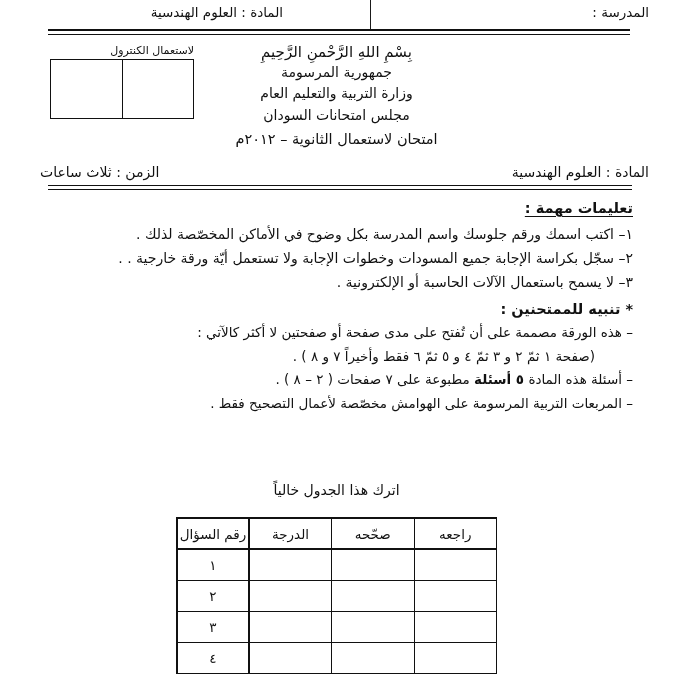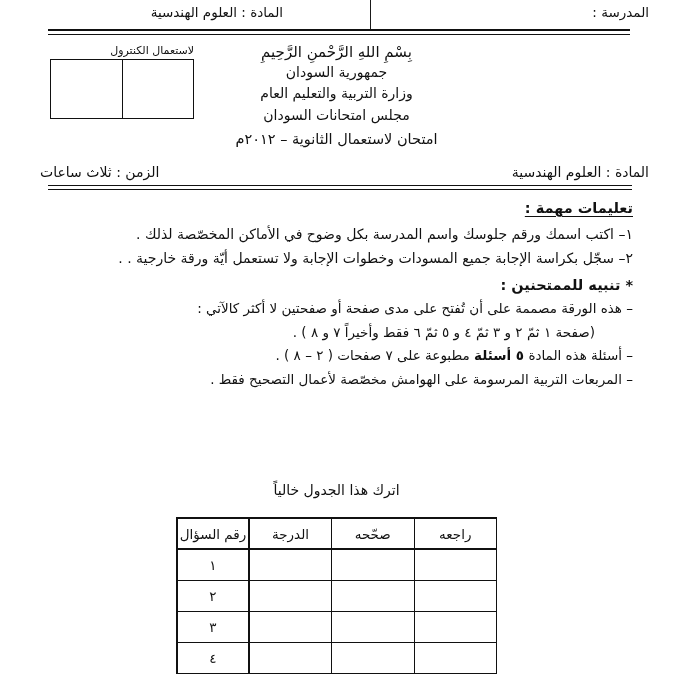--- a/index.html
+++ b/index.html
@@ -272,21 +272,21 @@
     <div class="vdivider-top"></div>
   </div>
 
   <div class="rule-double-top">
     <div class="r1"></div>
     <div class="r2"></div>
   </div>
 
   <div class="masthead">
     <div class="basmala">بِسْمِ اللهِ الرَّحْمنِ الرَّحِيمِ</div>
-    <div class="m-line">جمهورية السودان</div>
+    <div class="m-line">جمهورية المرسومة</div>
     <div class="m-line">وزارة التربية والتعليم العام</div>
     <div class="m-line">مجلس امتحانات السودان</div>
     <div class="m-line exam">امتحان لاستعمال الثانوية – ٢٠١٢م</div>
   </div>
 
   <div class="control-wrap">
     <div class="control-label">لاستعمال الكنترول</div>
     <div class="control-box">
       <div class="control-cell first"></div>
       <div class="control-cell"></div>
@@ -302,20 +302,21 @@
     <div class="r1"></div>
     <div class="r2"></div>
   </div>
 
   <div class="instructions">
 
     <div class="sec-title">تعليمات مهمة :</div>
 
     <div class="ins-item">١– اكتب اسمك ورقم جلوسك واسم المدرسة بكل وضوح في الأماكن المخصّصة لذلك .</div>
     <div class="ins-item">٢– سجّل بكراسة الإجابة جميع المسودات وخطوات الإجابة ولا تستعمل أيّة ورقة خارجية . .</div>
+    <div class="ins-item">٣– لا يسمح باستعمال الآلات الحاسبة أو الإلكترونية  .</div>
 
     <div class="notice-title">* تنبيه للممتحنين :</div>
 
     <div class="note-item">– هذه الورقة مصممة على أن تُفتح على مدى صفحة أو صفحتين لا أكثر كالآتي :</div>
     <div class="note-item indent">(صفحة ١ ثمّ ٢ و ٣ ثمّ ٤ و ٥ ثمّ ٦ فقط وأخيراً ٧ و ٨ ) .</div>
     <div class="note-item">– أسئلة هذه المادة <span class="b">٥ أسئلة</span> مطبوعة على ٧ صفحات ( ٢ – ٨ ) .</div>
     <div class="note-item">– المربعات التربية المرسومة على الهوامش مخصّصة لأعمال التصحيح فقط .</div>
   </div>
 
   <div class="table-caption">اترك هذا الجدول خالياً</div>

